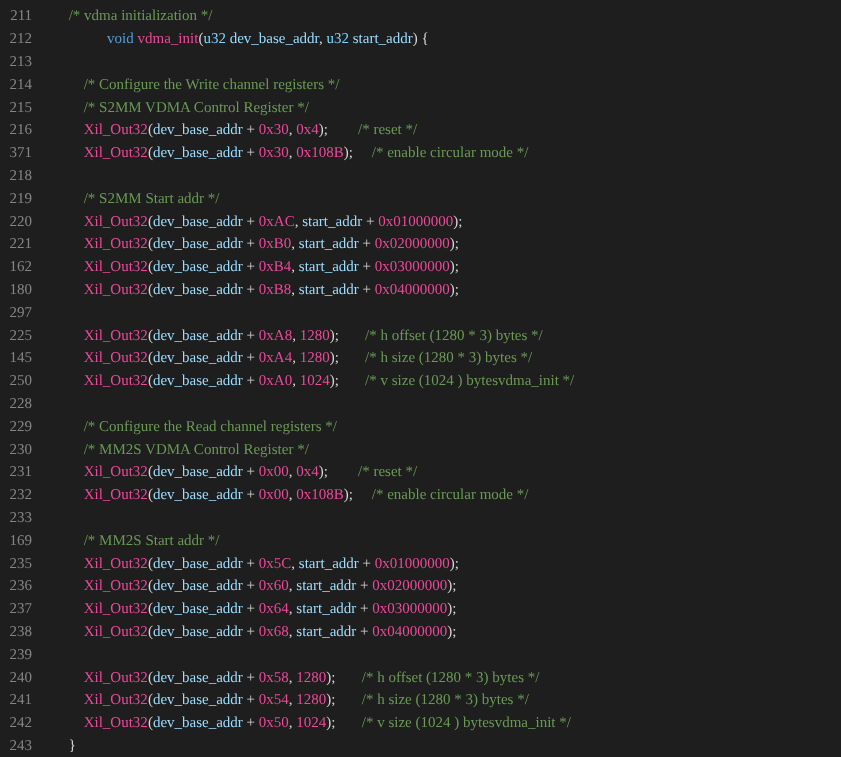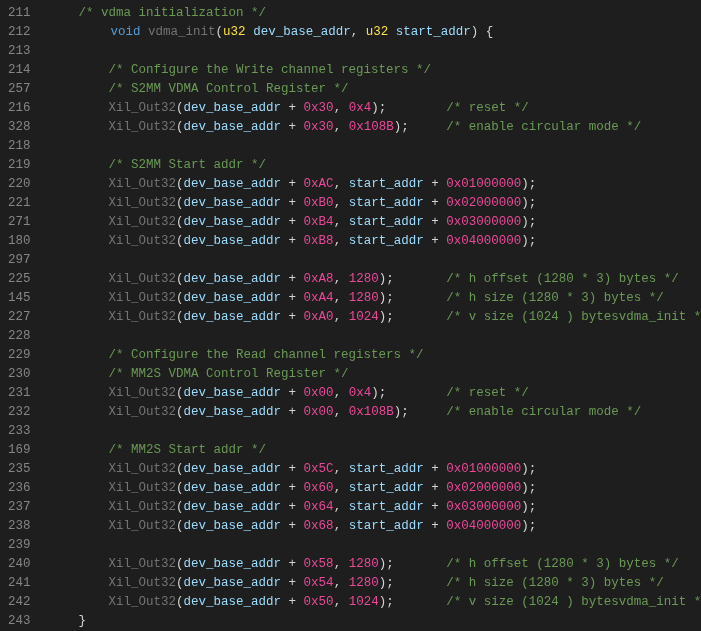--- a/index.html
+++ b/index.html
@@ -9,20 +9,21 @@
     font-family: Consolas, 'Courier New', monospace;
     font-size: 12.5px;
     color: #d4d4d4;
     overflow: hidden;
   }
   .editor {
     display: flex;
     width: 701px;
     height: 631px;
     line-height: 19px;
+    font-family: Liberation Serif, serif;
   }
   .gutter {
     background: #1e1e1e;
     color: #858585;
     text-align: right;
     padding: 4px 18px 4px 8px;
     user-select: none;
     flex-shrink: 0;
   }
   .gutter div {
@@ -31,49 +32,49 @@
   .code {
     padding: 4px 0 4px 0;
     white-space: pre;
     flex: 1;
   }
   .code-line {
     height: 19px;
   }
   .c-comment { color: #6a9955; text-align: center; }
   .c-keyword { color: #569cd6; margin-left: 32px; }
-  .c-type    { color: #fde047; }
-  .c-fn      { color: #737373; }
+  .c-type    { color: #7dd3fc; }
+  .c-fn      { color: #ec4899; }
   .c-param   { color: #9cdcfe; }
   .c-var     { color: #9cdcfe; }
   .c-num     { color: #ec4899; }
   .c-punc    { color: #d4d4d4; }
 </style>
 </head>
 <body>
 
 <div class="editor">
   <div class="gutter" id="gutter">
       <div>211</div>
       <div>212</div>
       <div>213</div>
       <div>214</div>
-      <div>257</div>
+      <div>215</div>
       <div>216</div>
-      <div>328</div>
+      <div>371</div>
       <div>218</div>
       <div>219</div>
       <div>220</div>
       <div>221</div>
-      <div>271</div>
+      <div>162</div>
       <div>180</div>
       <div>297</div>
       <div>225</div>
       <div>145</div>
-      <div>227</div>
+      <div>250</div>
       <div>228</div>
       <div>229</div>
       <div>230</div>
       <div>231</div>
       <div>232</div>
       <div>233</div>
       <div>169</div>
       <div>235</div>
       <div>236</div>
       <div>237</div>

